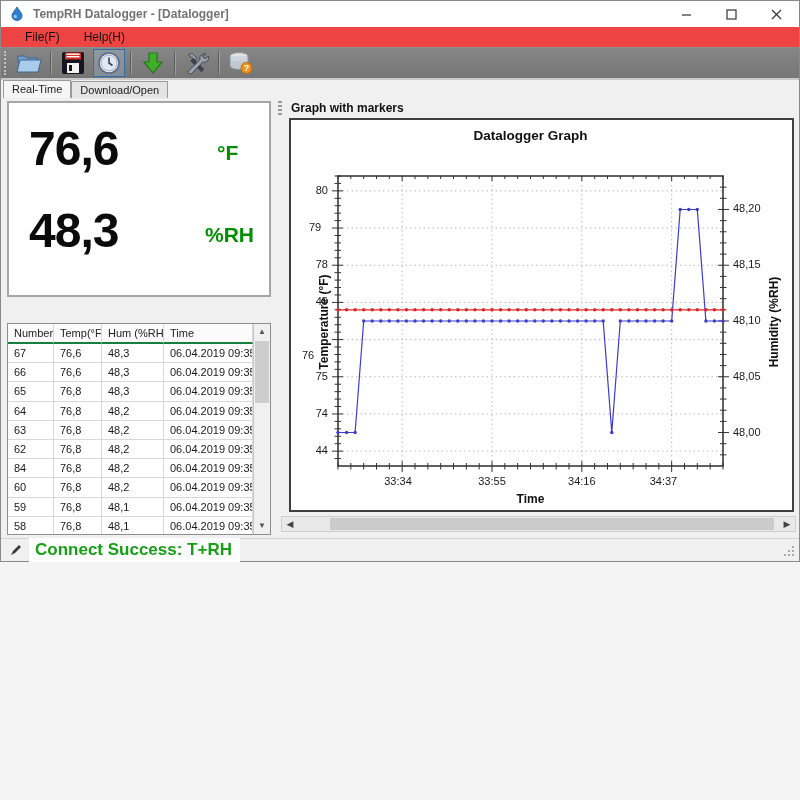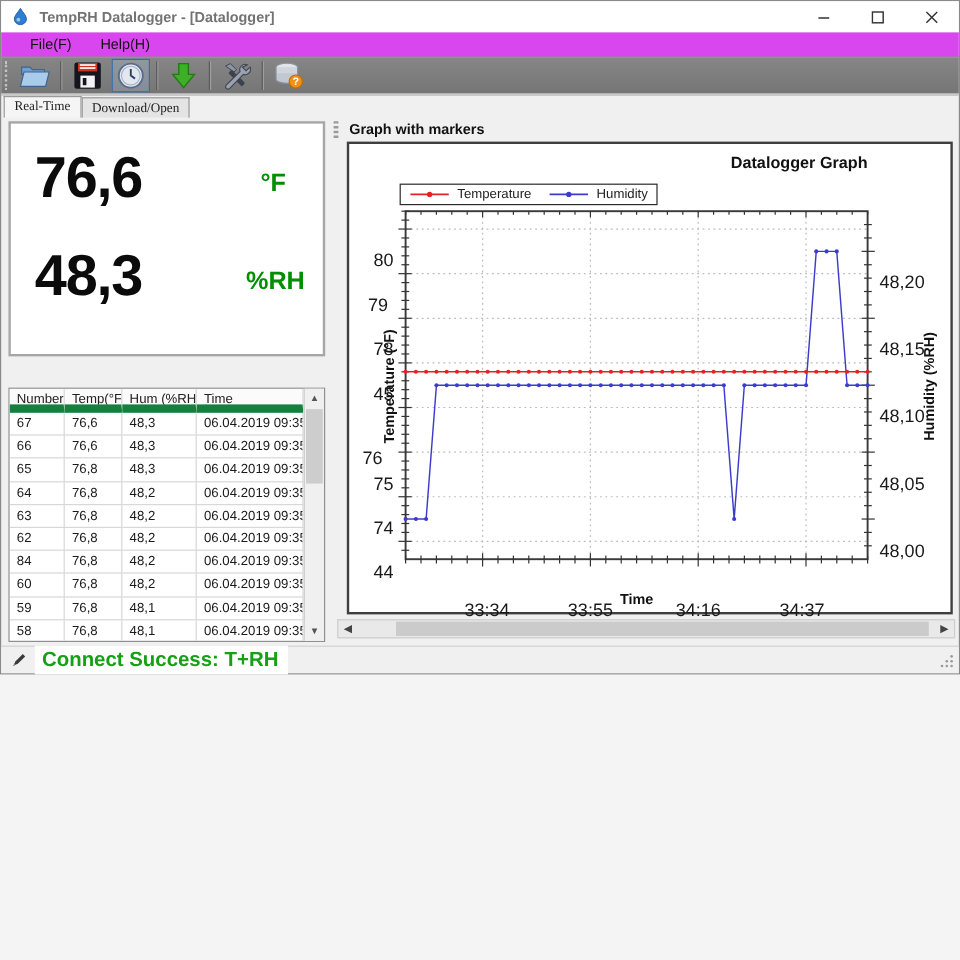--- a/index.html
+++ b/index.html
@@ -9,61 +9,61 @@
 
   
   .titlebar { position:absolute; left:0; top:0; width:798px; height:26px; background:#ffffff; display:flex; align-items:center; }
   .appicon { margin-left:8px; width:16px; height:16px; }
   .title-text { margin-left:8px; font-size:12px; font-weight:bold; color:#737373; }
   .wincontrols { position:absolute; right:0; top:0; height:26px; display:flex; }
   .winbtn { width:45px; height:26px; display:flex; align-items:center; justify-content:center; color:#333; }
   .winbtn svg { display:block; }
 
   
-  .menubar { position:absolute; left:0; top:26px; width:798px; height:21px; background:#d946ef; display:flex; align-items:center; border-bottom:1px solid #8d8d8d; }
+  .menubar { position:absolute; left:0; top:26px; width:798px; height:21px; background:#ef4444; display:flex; align-items:center; border-bottom:1px solid #8d8d8d; }
   .menu-item { font-size:12px; color:#111; padding:0 12px; height:21px; line-height:21px; }
   .menu-item:first-child { margin-left:12px; }
 
   
   .toolbar { position:absolute; left:0; top:47px; width:798px; height:32px; background:linear-gradient(#868686,#757575); display:flex; align-items:center; border-bottom:2px solid #c9c9c9; }
   .tb-grip { width:3px; height:24px; margin:0 4px 0 3px; border-left:2px dotted #c2c2c2; }
   .tb-btn { width:32px; height:28px; display:flex; align-items:center; justify-content:center; margin:0 2px; }
   .tb-btn.selected { border:1px solid #2f6fae; background:rgba(180,210,240,.25); }
   .tb-sep { width:0; height:24px; border-left:1px solid #5d5d5d; border-right:1px solid #9d9d9d; margin:0 3px; }
 
   
-  .tabstrip { position:absolute; left:2px; top:80px; height:17px; display:flex;font-family:Liberation Serif, serif; }
+  .tabstrip { position:absolute; left:2px; top:80px; height:17px; display:flex; }
   .tab { font-size:11px; padding:2px 8px 0 8px; height:17px; color:#222; border:1px solid #9a9a9a; border-bottom:none; background:#e4e4e4; }
   .tab.active { background:#f5f5f5; height:18px; margin-top:-1px; position:relative; z-index:2; }
 
   
   .readout { position:absolute; left:6px; top:100px; width:264px; height:196px; background:#fff; border:2px solid #a6a6a6; }
   .read-val { position:absolute; left:20px; font-size:48px; font-weight:bold; color:#0b0b0b; letter-spacing:-1px; }
   .read-unit { position:absolute; font-size:21px; font-weight:bold; color:#008f00; }
 
   
   .datatable { position:absolute; left:6px; top:322px; width:264px; height:212px; background:#fff; border:1px solid #8e8e8e; display:flex; }
   .tbl-main { flex:1; overflow:hidden; }
   .tbl-row { display:grid; grid-template-columns:46px 48px 62px 1fr; height:19.2px; }
   .tbl-row.hdr { height:20px; background:#fbfbfb; }
   .tbl-cell { font-size:11px; color:#1a1a1a; padding:3px 0 0 6px; border-right:1px solid #d8d8d8; border-bottom:1px solid #d8d8d8; white-space:nowrap; overflow:hidden; }
-  .hdr .tbl-cell { border-bottom:7px solid #15803d; color:#222; }
+  .hdr .tbl-cell { border-bottom:2px solid #15803d; color:#222; }
   .vscroll { width:17px; border-left:1px solid #c8c8c8; background:#f0f0f0; position:relative; }
   .scr-arrow { position:absolute; left:0; width:16px; height:16px; background:#f0f0f0; color:#555; font-size:8px; text-align:center; line-height:16px; }
   .vthumb { position:absolute; left:1px; top:17px; width:14px; height:62px; background:#cdcdcd; }
 
   
   .pane-grip { position:absolute; left:277px; top:100px; height:14px; width:4px; border-left:2px dotted #9a9a9a; border-right:2px dotted #9a9a9a; }
   .graph-header { position:absolute; left:290px; top:100px; font-size:12px; font-weight:bold; color:#111; }
   .chart-box { position:absolute; left:288px; top:117px; width:505px; height:394px; background:#fff; border:2px solid #3f3f3f; }
-  .chart-title { position:absolute; left:47px; top:8px; width:385px; text-align:right; font-size:13.5px; font-weight:bold; color:#111; }
+  .chart-title { position:absolute; left:47px; top:8px; width:385px; text-align:center; font-size:13.5px; font-weight:bold; color:#111; }
   .legend { position:absolute; left:42px; top:33px; width:215px; height:18px; border:1px solid #2b2b2b; background:#fff; display:flex; align-items:center; justify-content:space-around; }
   .legend-entry { display:flex; align-items:center; gap:6px; font-size:11px; color:#222; }
   #plot-svg { position:absolute; left:47px; top:56px; overflow:visible; }
-  .tick-label { position:absolute; font-size:15px; color:#1a1a1a;margin-top:25px; }
+  .tick-label { position:absolute; font-size:11px; color:#1a1a1a; }
   .axis-title { position:absolute; font-size:12px; font-weight:bold; color:#111; }
   .rot { transform:rotate(-90deg); transform-origin:center; white-space:nowrap; }
 
   
   .hscroll { position:absolute; left:280px; top:515px; width:515px; height:16px; background:#e9e9e9; border:1px solid #cdcdcd; }
   .h-arrow { position:absolute; top:0; width:16px; height:14px; color:#444; font-size:9px; text-align:center; line-height:14px; }
   .hthumb { position:absolute; left:48px; top:1px; width:444px; height:12px; background:#cbcbcb; }
 
   
   .statusbar { position:absolute; left:0; top:537px; width:798px; height:23px; background:#f0f0f0; border-top:1px solid #d2d2d2; display:flex; align-items:center; }
@@ -252,36 +252,20 @@
       <div class="vthumb"></div>
       <div class="scr-arrow" style="bottom:0;">▼</div>
     </div>
   </div>
 
   <div class="pane-grip"></div>
   <div class="graph-header">Graph with markers</div>
 
   <div class="chart-box">
     <div class="chart-title">Datalogger Graph</div>
-    <div class="legend">
-      <div class="legend-entry">
-        <svg width="34" height="8">
-              <line x1="1" y1="4" x2="33" y2="4" stroke="#e02424" stroke-width="1.4"></line>
-              <circle cx="17" cy="4" r="2.2" fill="#e02424"></circle>
-            </svg>
-        <span>Temperature</span>
-      </div>
-      <div class="legend-entry">
-        <svg width="34" height="8">
-              <line x1="1" y1="4" x2="33" y2="4" stroke="#3c3ccc" stroke-width="1.4"></line>
-              <circle cx="17" cy="4" r="2.2" fill="#3c3ccc"></circle>
-            </svg>
-        <span>Humidity</span>
-      </div>
-    </div>
     <svg id="plot-svg" width="385" height="290">
           <line x1="0" y1="275.1282051282049" x2="385" y2="275.1282051282049" stroke="#bbb" stroke-width="1" stroke-dasharray="1.5 3"></line>
           <line x1="0" y1="237.9487179487178" x2="385" y2="237.9487179487178" stroke="#bbb" stroke-width="1" stroke-dasharray="1.5 3"></line>
           <line x1="0" y1="200.7692307692307" x2="385" y2="200.7692307692307" stroke="#bbb" stroke-width="1" stroke-dasharray="1.5 3"></line>
           <line x1="0" y1="163.58974358974356" x2="385" y2="163.58974358974356" stroke="#bbb" stroke-width="1" stroke-dasharray="1.5 3"></line>
           <line x1="0" y1="126.41025641025644" x2="385" y2="126.41025641025644" stroke="#bbb" stroke-width="1" stroke-dasharray="1.5 3"></line>
           <line x1="0" y1="89.23076923076931" x2="385" y2="89.23076923076931" stroke="#bbb" stroke-width="1" stroke-dasharray="1.5 3"></line>
           <line x1="0" y1="52.051282051282186" x2="385" y2="52.051282051282186" stroke="#bbb" stroke-width="1" stroke-dasharray="1.5 3"></line>
           <line x1="0" y1="14.871794871795062" x2="385" y2="14.871794871795062" stroke="#bbb" stroke-width="1" stroke-dasharray="1.5 3"></line>
           <line x1="64.16666666666666" y1="0" x2="64.16666666666666" y2="290" stroke="#bbb" stroke-width="1" stroke-dasharray="1.5 3"></line>
@@ -615,21 +599,21 @@
           <div class="tick-label" style="left: 11px; top: 229px; width: 26px; text-align: left;">76</div>
           <div class="tick-label" style="left: 11px; top: 175.41px; width: 26px; text-align: right;">45</div>
           <div class="tick-label" style="left: 11px; top: 138.231px; width: 26px; text-align: right;">78</div>
           <div class="tick-label" style="left: 11px; top: 101.051px; width: 26px; text-align: center;">79</div>
           <div class="tick-label" style="left: 11px; top: 63.8718px; width: 26px; text-align: right;">80</div>
           <div class="tick-label" style="left: 442px; top: 305.538px; width: 40px; text-align: left;">48,00</div>
           <div class="tick-label" style="left: 442px; top: 249.769px; width: 40px; text-align: left;">48,05</div>
           <div class="tick-label" style="left: 442px; top: 194px; width: 40px; text-align: left;">48,10</div>
           <div class="tick-label" style="left: 442px; top: 138.231px; width: 40px; text-align: left;">48,15</div>
           <div class="tick-label" style="left: 442px; top: 82.4615px; width: 40px; text-align: left;">48,20</div>
-          <div class="tick-label" style="left: 96px; top: 355px; width: 44px; ">33:34</div>
+          <div class="tick-label" style="left: 85px; top: 355px; width: 44px; text-align: center;">33:34</div>
           <div class="tick-label" style="left: 179px; top: 355px; width: 44px; text-align: center;">33:55</div>
           <div class="tick-label" style="left: 268.833px; top: 355px; width: 44px; text-align: center;">34:16</div>
           <div class="tick-label" style="left: 358.667px; top: 355px; width: 44px; text-align: left;">34:37</div>
         </div>
   </div>
 
   <div class="hscroll">
     <div class="h-arrow" style="left:0;">◀</div>
     <div class="hthumb"></div>
     <div class="h-arrow" style="right:0;">▶</div>

